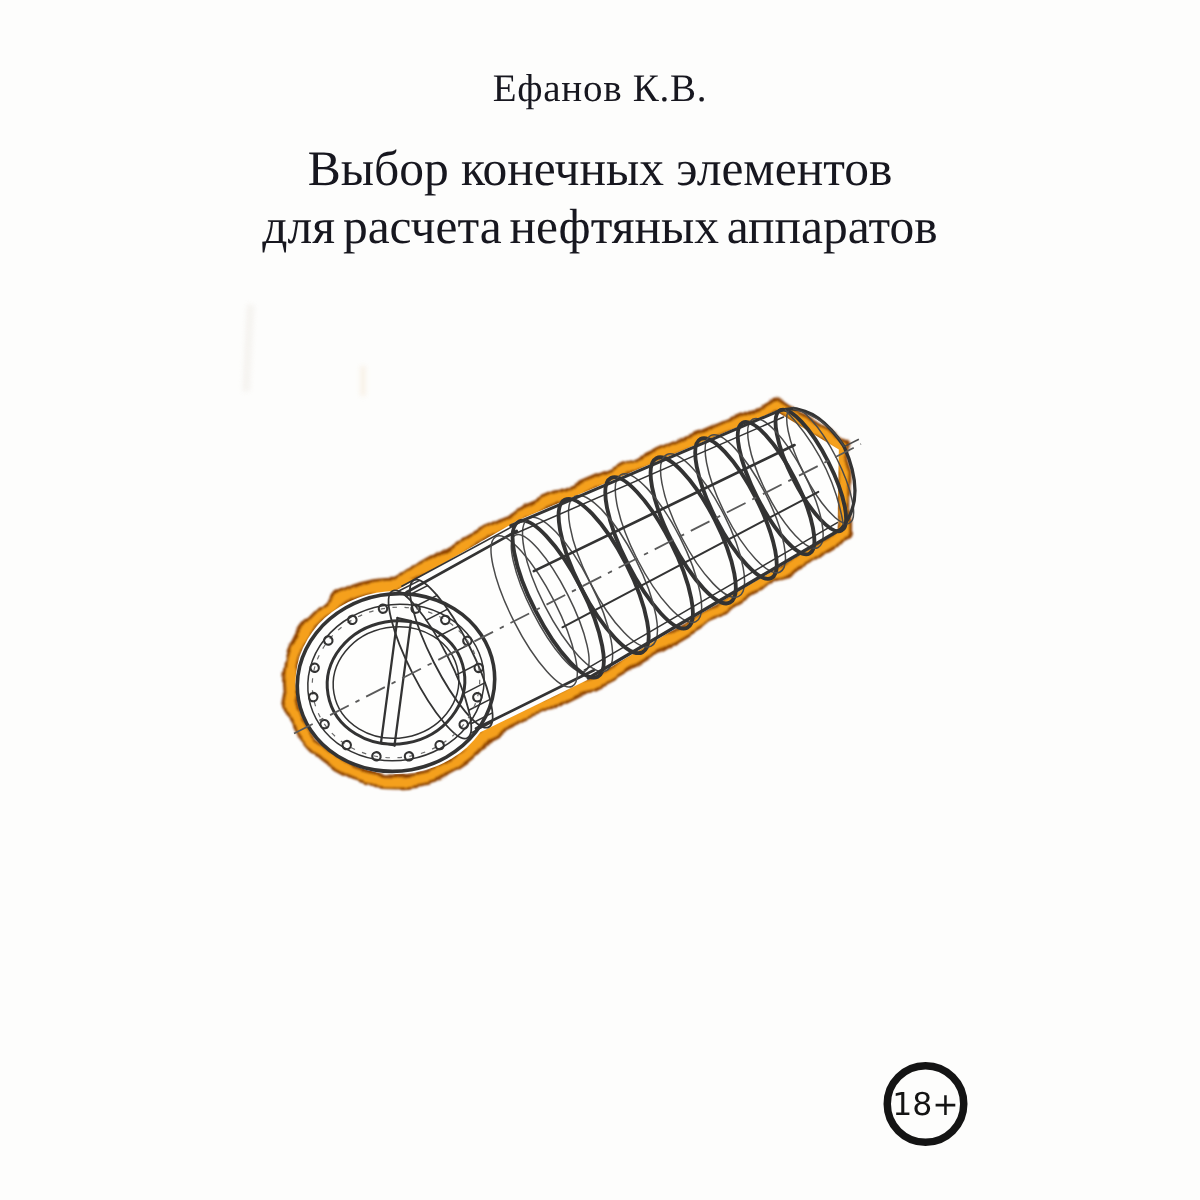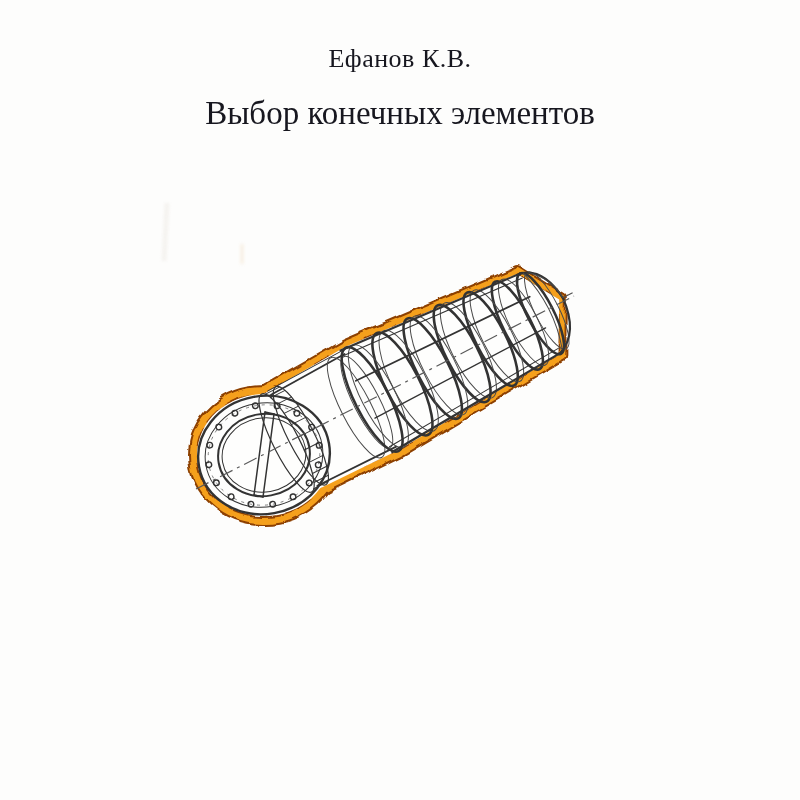--- a/index.html
+++ b/index.html
@@ -51,20 +51,21 @@
 </style>
 </head>
 <body>
 
 <div id="cover">
 
   <div class="author">Ефанов К.В.</div>
 
   <div class="title">
     <div class="t1">Выбор конечных элементов</div>
+    <div class="t2">для расчета нефтяных аппаратов</div>
   </div>
 
   <div class="faint-artifact" id="fa1"></div>
   <div class="faint-artifact" id="fa2"></div>
 
   <svg class="drawing" width="800" height="800" viewBox="0 0 800 800">
     <defs>
       <filter id="fuzz" x="-8%" y="-8%" width="116%" height="116%">
         <feTurbulence type="fractalNoise" baseFrequency="0.045" numOctaves="2" seed="7" result="n"></feTurbulence>
         <feDisplacementMap in="SourceGraphic" in2="n" scale="8" xChannelSelector="R" yChannelSelector="G"></feDisplacementMap>
@@ -182,14 +183,17 @@
         <line x1="265" y1="412" x2="254" y2="495"></line>
         <line x1="274" y1="414" x2="263" y2="497"></line>
         <line x1="265" y1="412" x2="274" y2="414"></line>
         <line x1="254" y1="495" x2="263" y2="497"></line>
       </g>
     </g>
 
     <line x1="196" y1="489" x2="574" y2="296" stroke="#5a5a5a" stroke-width="1.2" stroke-dasharray="14 5 3 5"></line>
   </svg>
 
+  <div class="badge">
+    <span>18+</span>
+  </div>
 
 </div>
 
 </body></html>

